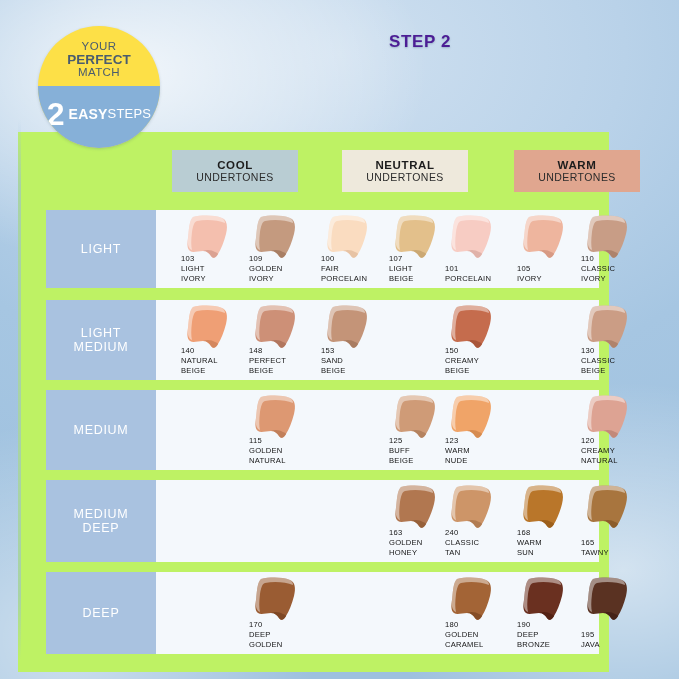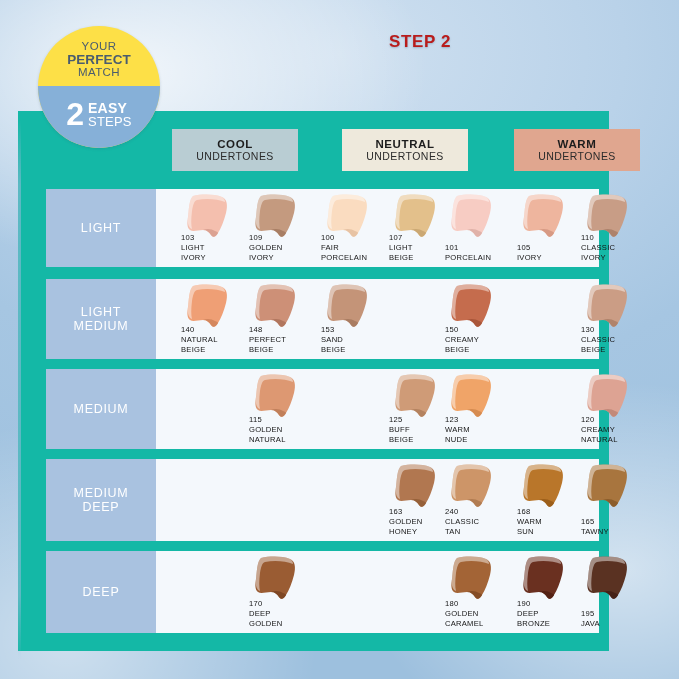--- a/index.html
+++ b/index.html
@@ -41,42 +41,42 @@
   }
   .badge-your { font-size:11.5px; letter-spacing:.4px; }
   .badge-perfect { font-size:13.5px; font-weight:bold; letter-spacing:.1px; }
   .badge-match { font-size:11.5px; letter-spacing:.4px; }
   .badge-bot {
     height:62px; background:#86b0d8; color:#fff;
     display:flex; align-items:center; justify-content:center; gap:4px;
     padding-bottom:6px;
   }
   .badge-num { font-size:32px; font-weight:bold; line-height:1; }
-  .badge-steps { display:flex; flex-direction:column; line-height:1.0; }
+  .badge-steps { display:flex; flex-direction:row; line-height:1.0; }
   .badge-easy { font-size:14px; font-weight:bold; letter-spacing:.2px; }
   .badge-step2 { font-size:13px; letter-spacing:.2px; }
 
   
   .heading {
     position:absolute; left:200px; top:32px; width:440px;
-    text-align:center; color:#b91c1c; z-index:5;
+    text-align:center; color:#4c1d95; z-index:5;
   }
   .heading .step {
     font-size:17px; letter-spacing:.6px; font-weight:bold;
     text-shadow:0 1px 2px rgba(70,100,130,.35);
   }
   .heading .title {
     font-size:30px; font-weight:bold; letter-spacing:.4px; margin-top:2px;
     text-shadow:0 2px 3px rgba(70,100,130,.4);
   }
 
   
   .card {
-    position:absolute; left:18px; top:111px; width:591px; height:540px;
-    background:#14b8a6; z-index:2;
+    position:absolute; left:18px; top:132px; width:591px; height:540px;
+    background:#bef264; z-index:2;
   }
 
   
   .hdr-row { position:absolute; left:0; top:18px; width:100%; height:44px; }
   .hdr {
     position:absolute; top:0; height:42px;
     display:flex; flex-direction:column;
     align-items:center; justify-content:center; line-height:1.08;
   }
   .hdr .h1 { font-size:11.5px; font-weight:bold; letter-spacing:.6px; color:#1d1d1d; }

